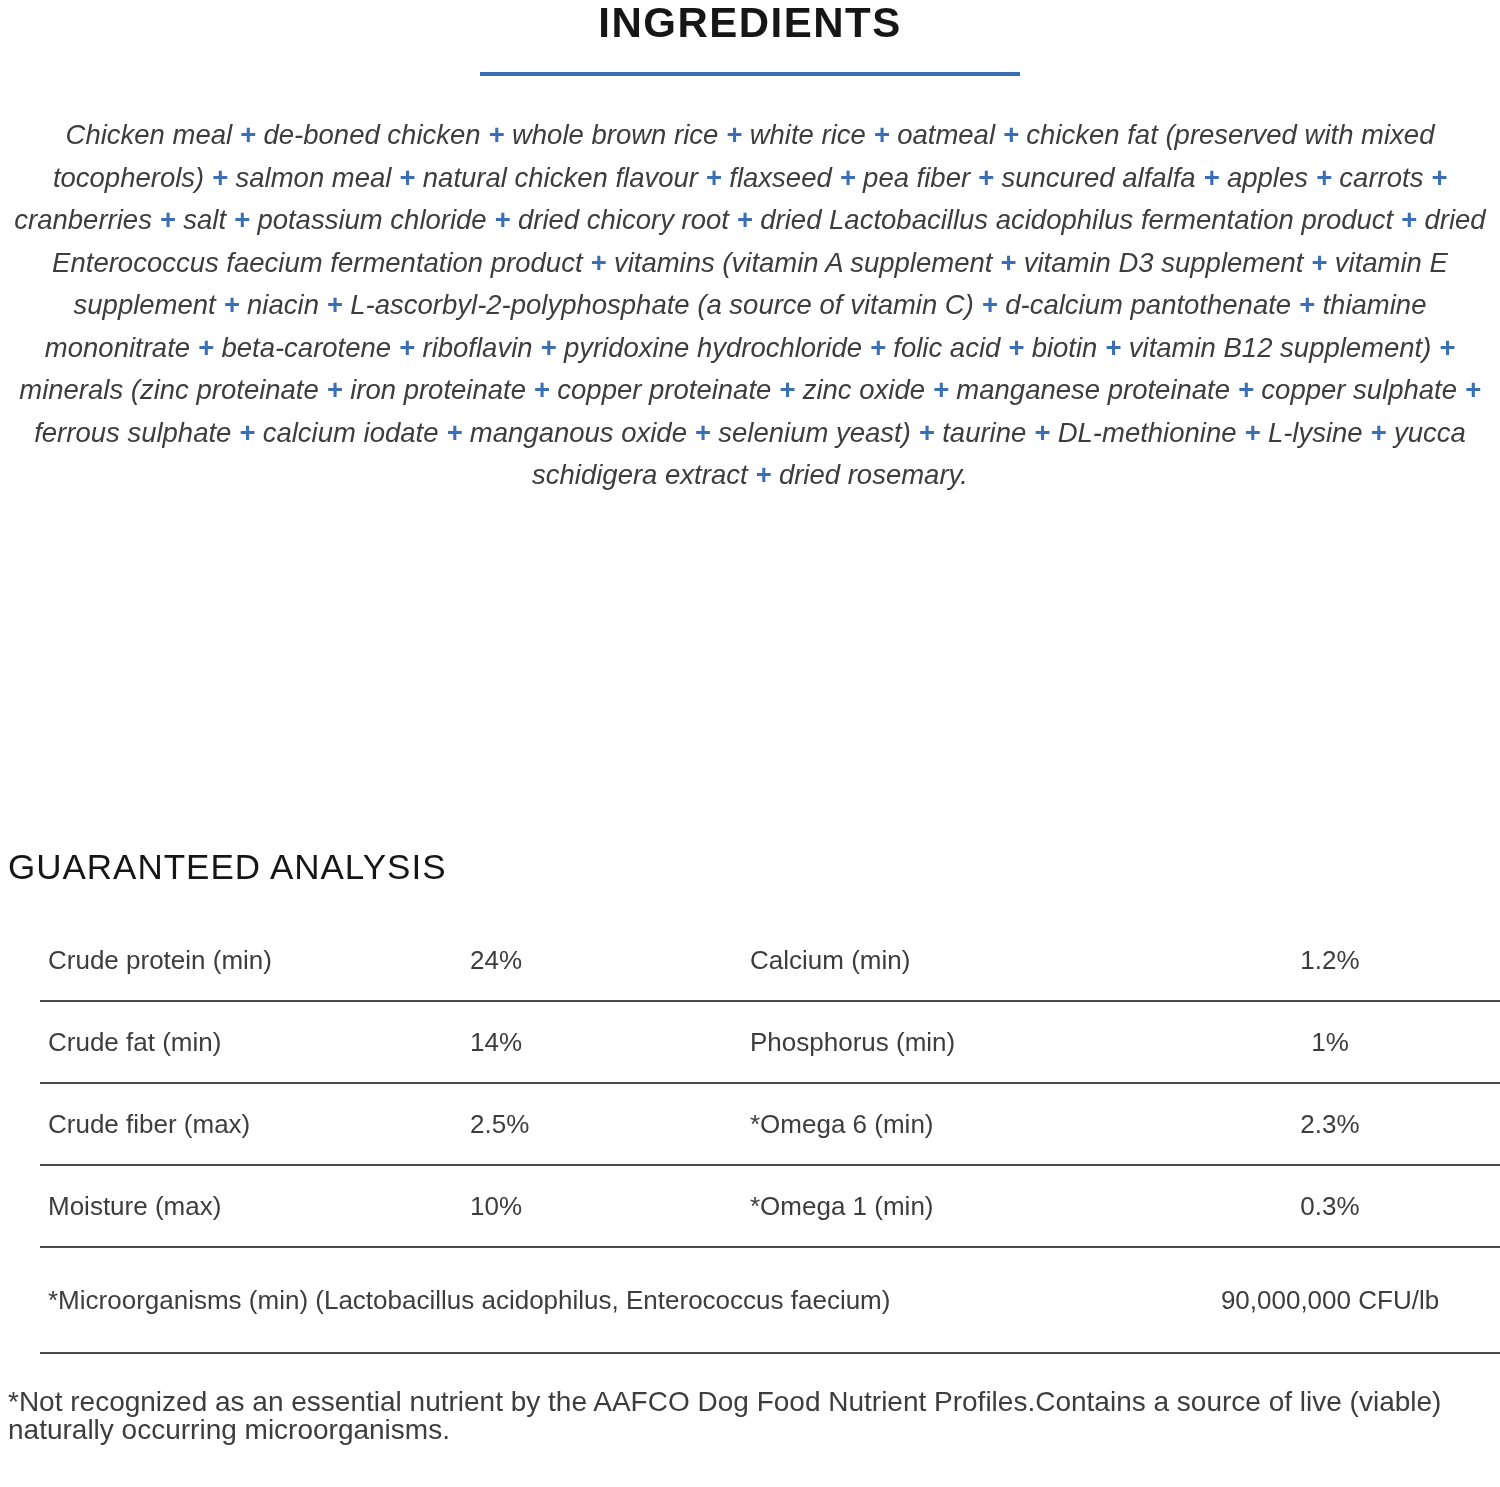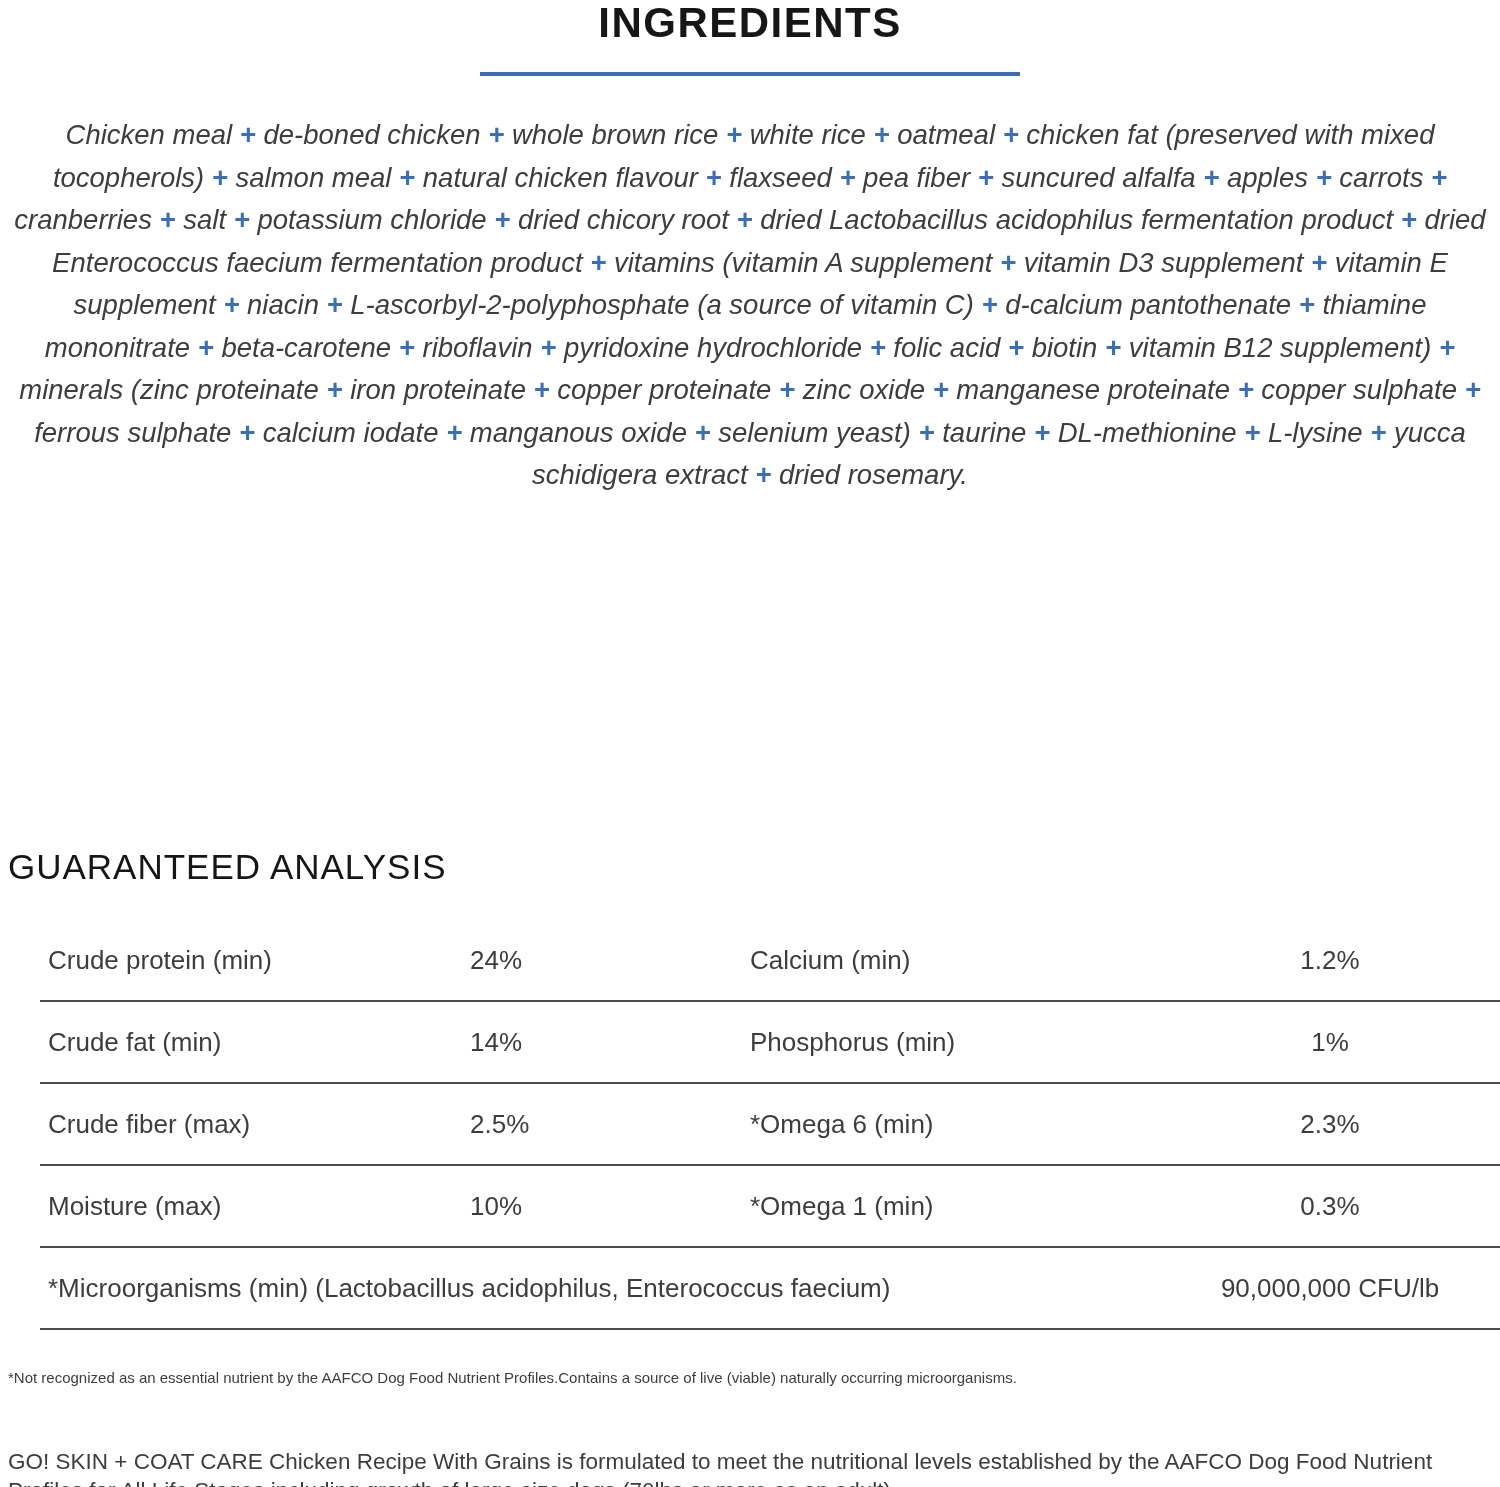--- a/index.html
+++ b/index.html
@@ -68,34 +68,34 @@
     padding: 26px 0;
     border-bottom: 2px solid #4d4d4d;
     font-size: 26px;
     line-height: 28px;
     color: #3d3d3d;
   }
   .ga-row-full {
     display: grid;
     grid-template-columns: 1120px 1fr;
     align-items: center;
-    padding: 26px 0;
+    padding: 38px 0;
     border-bottom: 2px solid #4d4d4d;
     font-size: 26px;
     line-height: 28px;
     color: #3d3d3d;
   }
   .ga-label { padding-left: 8px; text-align: left; }
   .ga-value { text-align: left; }
   .ga-label2 { padding-left: 80px; text-align: left; }
   .ga-value2 { text-align: center; }
 
   .ga-footnote {
     margin: 34px 8px 0 8px;
-    font-size: 15px;
+    font-size: 28px;
     line-height: 28px;
     color: #3d3d3d;
   }
   .ga-formulation {
     margin: 55px 8px 0 8px;
     font-size: 22.5px;
     line-height: 29px;
     color: #3d3d3d;
     max-width: 1480px;
   }

